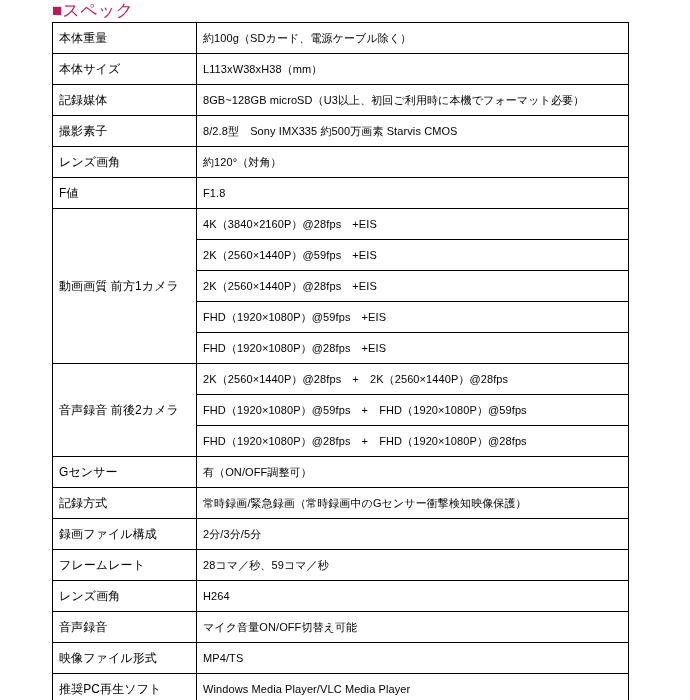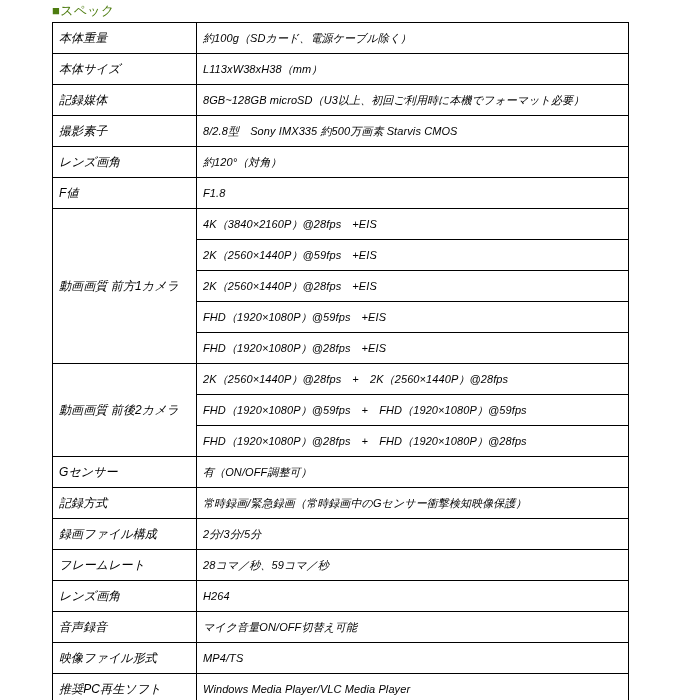--- a/index.html
+++ b/index.html
@@ -20,25 +20,25 @@
     position: absolute;
     left: 0;
     top: 0;
     width: 690px;
     height: 700px;
   }
   .section-heading {
     position: absolute;
     left: 52px;
     top: 3px;
-    font-size: 13px;
+    font-size: 17px;
     line-height: 16px;
     letter-spacing: 0.3px;
     white-space: nowrap;
-    color: #4d7c0f;
+    color: #be185d;
   }
   .spec-table-wrap {
     position: absolute;
     left: 52px;
     top: 22px;
     width: 576px;
   }
   table.spec-table {
     border-collapse: collapse;
     table-layout: fixed;
@@ -50,21 +50,20 @@
   table.spec-table col.col-value { width: 432px; }
 
   table.spec-table td {
     border: 1px solid #000000;
     padding: 3px 5px 3px 6px;
     vertical-align: middle;
     line-height: 15px;
     letter-spacing: 0.1px;
     white-space: nowrap;
     overflow: hidden;
-    font-style: italic;
   }
   td.label-cell {
     font-size: 12px;
     letter-spacing: 0.2px;
   }
   td.value-cell {
     font-size: 11px;
     letter-spacing: 0.15px;
   }
   td.merged-label {
@@ -124,21 +123,21 @@
           <tr class="r-std">
             <td class="value-cell">2K（2560×1440P）@28fps　+EIS</td>
           </tr>
           <tr class="r-std">
             <td class="value-cell">FHD（1920×1080P）@59fps　+EIS</td>
           </tr>
           <tr class="r-std">
             <td class="value-cell">FHD（1920×1080P）@28fps　+EIS</td>
           </tr>
           <tr class="r-std">
-            <td class="label-cell merged-label" rowspan="3">動画画質
+            <td class="label-cell merged-label" rowspan="3">音声録音
 前後2カメラ</td>
             <td class="value-cell">2K（2560×1440P）@28fps　+　2K（2560×1440P）@28fps</td>
           </tr>
           <tr class="r-std">
             <td class="value-cell">FHD（1920×1080P）@59fps　+　FHD（1920×1080P）@59fps</td>
           </tr>
           <tr class="r-std">
             <td class="value-cell">FHD（1920×1080P）@28fps　+　FHD（1920×1080P）@28fps</td>
           </tr>
           <tr class="r-std">

